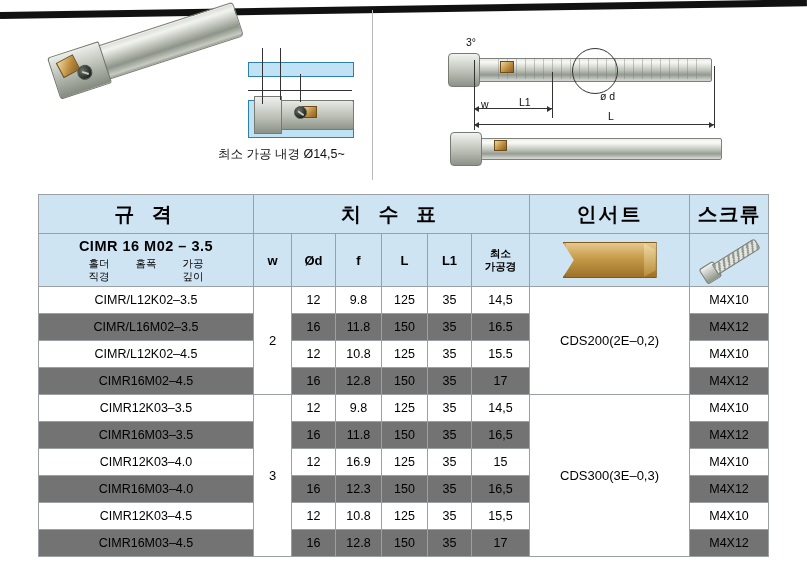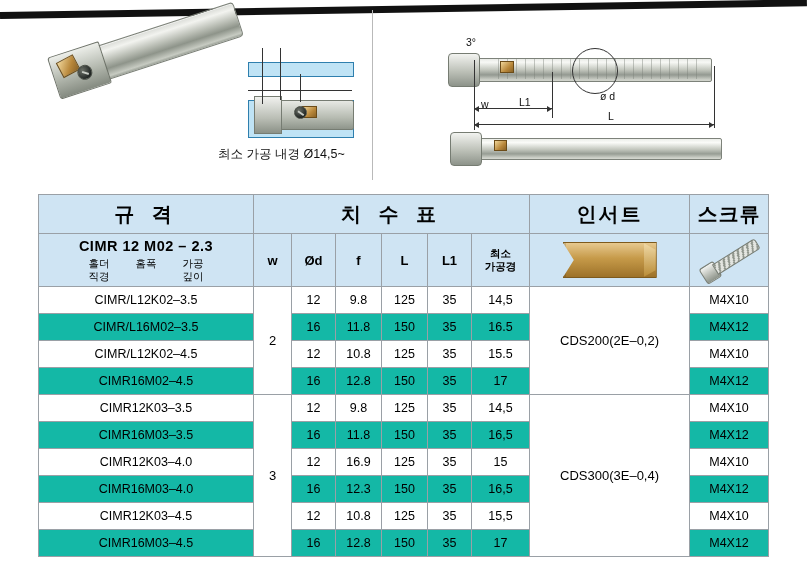--- a/index.html
+++ b/index.html
@@ -313,21 +313,21 @@
     width: 48px; height: 10px;
     background:
       repeating-linear-gradient(115deg, #8f958c 0 2px, #e3e5e0 2px 5px);
     border: 1px solid #777d74;
     border-radius: 0 3px 3px 0;
   }
   tbody td {
     height: 26px;
     background: #ffffff;
   }
-  tbody tr.alt td { background: #14b8a6; }
+  tbody tr.alt td { background: #737373; }
   td.name-cell { text-align: center; }
   td.group-cell { font-size: 13px; }
   td.insert-cell { font-size: 13px; }
 </style>
 </head>
 <body>
 
 <div id="page">
 
   <div class="illus">
@@ -400,21 +400,21 @@
       </colgroup>
       <thead>
         <tr>
           <th class="hdr-main" rowspan="1">규  격</th>
           <th class="hdr-main" colspan="6">치 수 표</th>
           <th class="hdr-main" rowspan="1" style="letter-spacing:2px;">인서트</th>
           <th class="hdr-main" rowspan="1" style="letter-spacing:1px;">스크류</th>
         </tr>
         <tr>
           <th class="hdr-sub">
-            <span class="code-title">CIMR 12 M02 – 2.3</span>
+            <span class="code-title">CIMR 16 M02 – 3.5</span>
             <span class="code-sub">
               <div>
                 <div>홀더</div>
                 <div>직경</div>
               </div>
               <div>
                 <div>홈폭</div>
                 <div></div>
               </div>
               <div>
@@ -485,21 +485,21 @@
         </tr>
 
         <tr>
           <td class="name-cell">CIMR12K03–3.5</td>
           <td class="group-cell" rowspan="6">3</td>
           <td>12</td>
           <td>9.8</td>
           <td>125</td>
           <td>35</td>
           <td>14,5</td>
-          <td class="insert-cell" rowspan="6">CDS300(3E–0,4)</td>
+          <td class="insert-cell" rowspan="6">CDS300(3E–0,3)</td>
           <td>M4X10</td>
         </tr>
         <tr class="alt">
           <td class="name-cell">CIMR16M03–3.5</td>
           <td>16</td>
           <td>11.8</td>
           <td>150</td>
           <td>35</td>
           <td>16,5</td>
           <td>M4X12</td>

